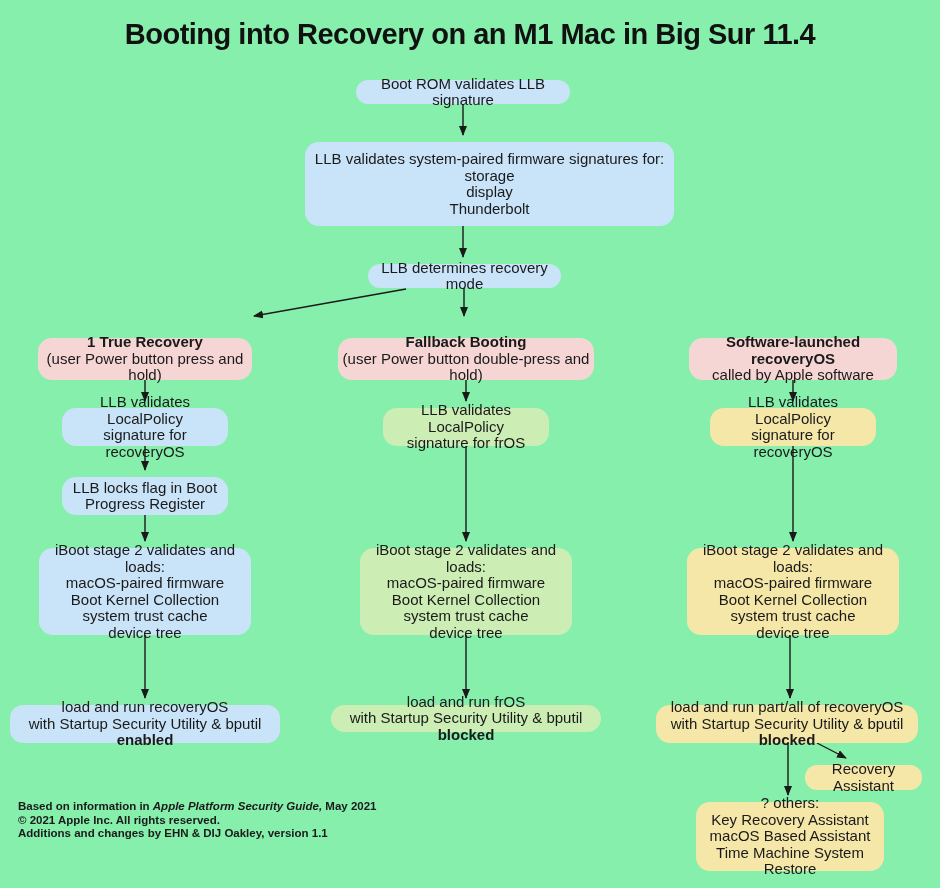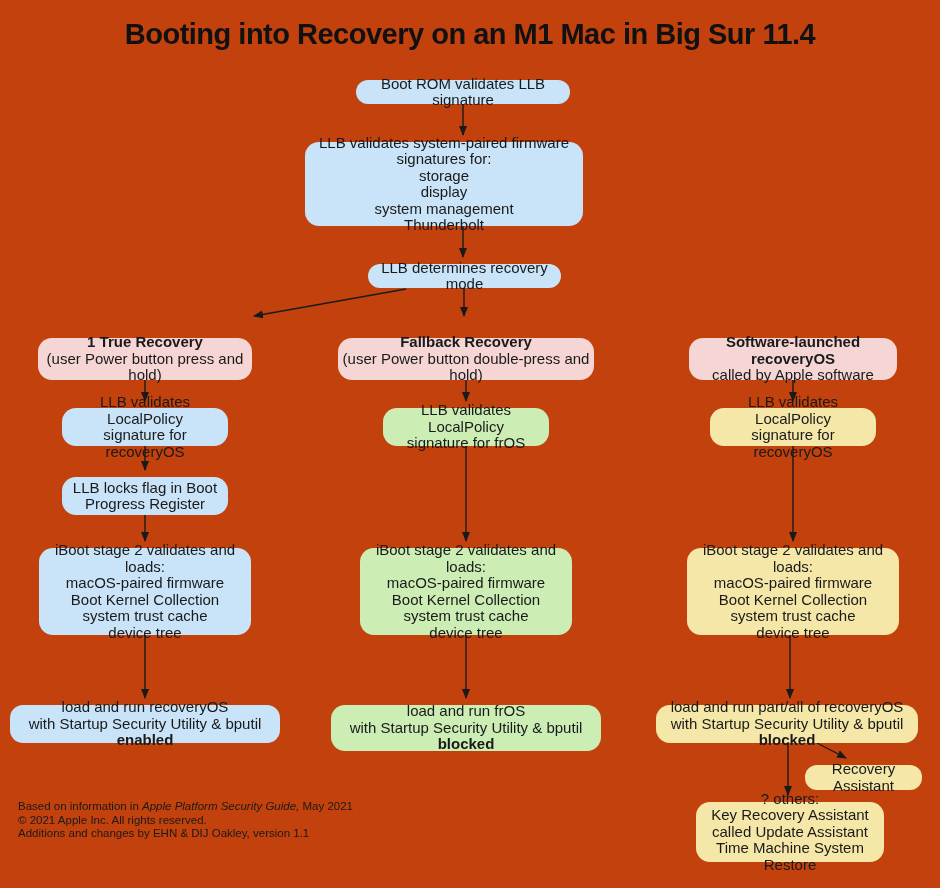--- a/index.html
+++ b/index.html
@@ -1,31 +1,31 @@
 <!DOCTYPE html>
 <html><head>
 <meta charset="utf-8">
 <style>
   html,body{margin:0;padding:0;}
   body{font-family:"Liberation Sans",sans-serif;}
-  #canvas{position:relative;width:940px;height:888px;background:#c2410c;overflow:hidden;}
+  #canvas{position:relative;width:940px;height:888px;background:#86efac;overflow:hidden;}
   .title{position:absolute;top:18px;left:0;width:940px;text-align:center;
          font-size:29px;font-weight:bold;color:#111;letter-spacing:-0.5px;}
   .node{position:absolute;display:flex;flex-direction:column;justify-content:center;
         text-align:center;font-size:15px;line-height:16.5px;color:#1a1a1a;
         border-radius:14px;box-sizing:border-box;padding:2px 4px;}
   .pill{border-radius:12px;}
   .blue{background:#C9E4F8;}
   .green{background:#CCEEB5;}
   .yellow{background:#F5E7A8;}
   .pink{background:#F6D6D4;margin-top:15px;}
   .hdr-line1{font-weight:bold;}
   .bold{font-weight:bold;}
   svg.arrows{position:absolute;top:0;left:0;pointer-events:none;}
-  .footer{position:absolute;left:18px;top:800px;font-size:11.5px;line-height:13.5px;color:#1a1a1a;text-align:left;}
+  .footer{position:absolute;left:18px;top:800px;font-size:11.5px;line-height:13.5px;color:#1a1a1a;text-align:left;font-weight:bold;}
   .footer .it{font-style:italic;}
 </style>
 </head>
 <body>
 
 <div id="canvas">
 
   <div class="title">Booting into Recovery on an M1 Mac in Big Sur 11.4</div>
 
   <svg class="arrows" width="940" height="888">
@@ -51,38 +51,37 @@
       <line x1="790" y1="635" x2="790" y2="698" marker-end="url(#ah)"></line>
       <line x1="788" y1="743" x2="788" y2="795" marker-end="url(#ah)"></line>
       <line x1="817" y1="743" x2="846" y2="758" marker-end="url(#ah)"></line>
     </g>
   </svg>
 
   <div class="node pill blue" style="left:356px;top:80px;width:214px;height:24px;">
     <div>Boot ROM validates LLB signature</div>
   </div>
 
-  <div class="node blue" style="left:305px;top:142px;width:278px;height:84px;">
+  <div class="node blue" style="left:305px;top:142px;width:369px;height:84px;">
     <div>LLB validates system-paired firmware signatures for:</div>
     <div>storage</div>
     <div>display</div>
-    <div>system management</div>
     <div>Thunderbolt</div>
   </div>
 
   <div class="node pill blue" style="left:368px;top:264px;width:193px;height:24px;">
     <div>LLB determines recovery mode</div>
   </div>
 
   <div class="node pink" style="left:38px;top:323px;width:214px;height:42px;">
     <div class="hdr-line1">1 True Recovery</div>
     <div>(user Power button press and hold)</div>
   </div>
   <div class="node pink" style="left:338px;top:323px;width:256px;height:42px;">
-    <div class="hdr-line1">Fallback Recovery</div>
+    <div class="hdr-line1">Fallback Booting</div>
     <div>(user Power button double-press and hold)</div>
   </div>
   <div class="node pink" style="left:689px;top:323px;width:208px;height:42px;">
     <div class="hdr-line1">Software-launched recoveryOS</div>
     <div>called by Apple software</div>
   </div>
 
   <div class="node blue" style="left:62px;top:408px;width:166px;height:38px;">
     <div>LLB validates LocalPolicy</div>
     <div>signature for recoveryOS</div>
@@ -120,37 +119,37 @@
     <div>macOS-paired firmware</div>
     <div>Boot Kernel Collection</div>
     <div>system trust cache</div>
     <div>device tree</div>
   </div>
 
   <div class="node blue" style="left:10px;top:705px;width:270px;height:38px;border-radius:13px;">
     <div>load and run recoveryOS</div>
     <div><span>with Startup Security Utility &amp; bputil </span><span class="bold">enabled</span></div>
   </div>
-  <div class="node green" style="left:331px;top:705px;width:270px;height:46px;">
+  <div class="node green" style="left:331px;top:705px;width:270px;height:27px;">
     <div>load and run frOS</div>
     <div><span>with Startup Security Utility &amp; bputil </span><span class="bold">blocked</span></div>
   </div>
   <div class="node yellow" style="left:656px;top:705px;width:262px;height:38px;">
     <div>load and run part/all of recoveryOS</div>
     <div><span>with Startup Security Utility &amp; bputil </span><span class="bold">blocked</span></div>
   </div>
 
   <div class="node pill yellow" style="left:805px;top:765px;width:117px;height:25px;">
     <div>Recovery Assistant</div>
   </div>
 
-  <div class="node yellow" style="left:696px;top:802px;width:188px;height:60px;">
+  <div class="node yellow" style="left:696px;top:802px;width:188px;height:69px;">
     <div>? others:</div>
     <div>Key Recovery Assistant</div>
-    <div>called Update Assistant</div>
+    <div>macOS Based Assistant</div>
     <div>Time Machine System Restore</div>
   </div>
 
   <div class="footer">
     <div><span>Based on information in </span><span class="it">Apple Platform Security Guide,</span><span> May 2021</span></div>
     <div>© 2021 Apple Inc. All rights reserved.</div>
     <div>Additions and changes by EHN &amp; DIJ Oakley, version 1.1</div>
   </div>
 
 </div>

